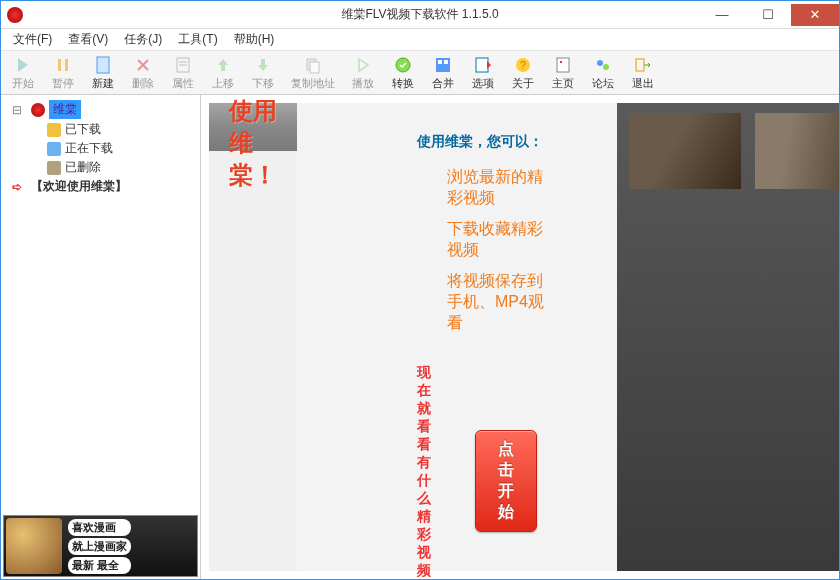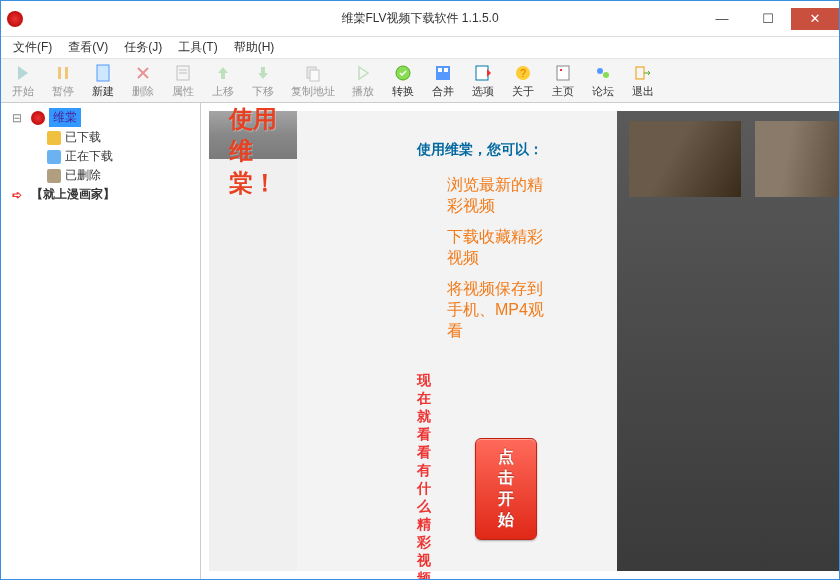--- a/index.html
+++ b/index.html
@@ -1,18 +1,18 @@
 <!DOCTYPE html>
 <html><head>
 <meta charset="utf-8">
 <style>
 *{margin:0;padding:0;box-sizing:border-box}
 body{font-family:"Microsoft YaHei","SimSun",sans-serif;font-size:12px;background:#fff;overflow:hidden}
 .window{width:840px;height:580px;border:1px solid #3a90e0;display:flex;flex-direction:column}
-.titlebar{height:36px;background:#fff;display:flex;align-items:center;position:relative;border-bottom:1px solid #ddd}
+.titlebar{height:28px;background:#fff;display:flex;align-items:center;position:relative;border-bottom:1px solid #ddd}
 .title-icon{width:16px;height:16px;margin:0 6px;background:radial-gradient(circle,#e33,#a00);border-radius:50%}
 .title-text{position:absolute;left:50%;transform:translateX(-50%);font-size:12px;color:#333}
 .winbtns{margin-left:auto;display:flex}
 .winbtn{width:46px;height:22px;display:flex;align-items:center;justify-content:center;font-size:13px;color:#444}
 .winbtn.close{background:#c94f3f;color:#fff;width:48px}
 .menubar{height:22px;background:#fff;display:flex;align-items:center;padding:0 4px;border-bottom:1px solid #e5e5e5}
 .menuitem{padding:2px 8px;color:#333;font-size:12px}
 .toolbar{height:44px;background:#f5f5f5;display:flex;align-items:center;padding:0 4px;border-bottom:1px solid #ccc;gap:4px}
 .toolbtn{display:flex;flex-direction:column;align-items:center;justify-content:center;padding:2px 6px;min-width:36px;height:40px}
 .toolbtn.disabled{opacity:.5}
@@ -238,22 +238,30 @@
             <span class="tree-icon folder-blue"></span>
             <span class="tree-label">正在下载</span>
           </div>
         <div class="tree-node">
             <span class="tree-indent2"></span>
             <span class="tree-icon folder-gray"></span>
             <span class="tree-label">已删除</span>
           </div>
         <div class="tree-node">
             <span class="tree-indent arrow-red">➪</span>
-            <span class="hot-label">【就上漫画家】</span>
-          </div>
+            <span class="hot-label">【欢迎使用维棠】</span>
+          </div>
+      </div>
+      <div class="banner">
+        <div class="banner-img"></div>
+        <div class="banner-txt">
+          <div class="banner-line">喜欢漫画</div>
+          <div class="banner-line">就上漫画家</div>
+          <div class="banner-line">最新 最全</div>
+        </div>
       </div>
     </div>
 
     <div class="main">
       <div class="welcome-panel">
         <div class="welcome-header">
           <div class="welcome-title">欢迎使用维棠！</div>
         </div>
         <div class="welcome-body">
           <div class="line-red">使用维棠，您可以：</div>

